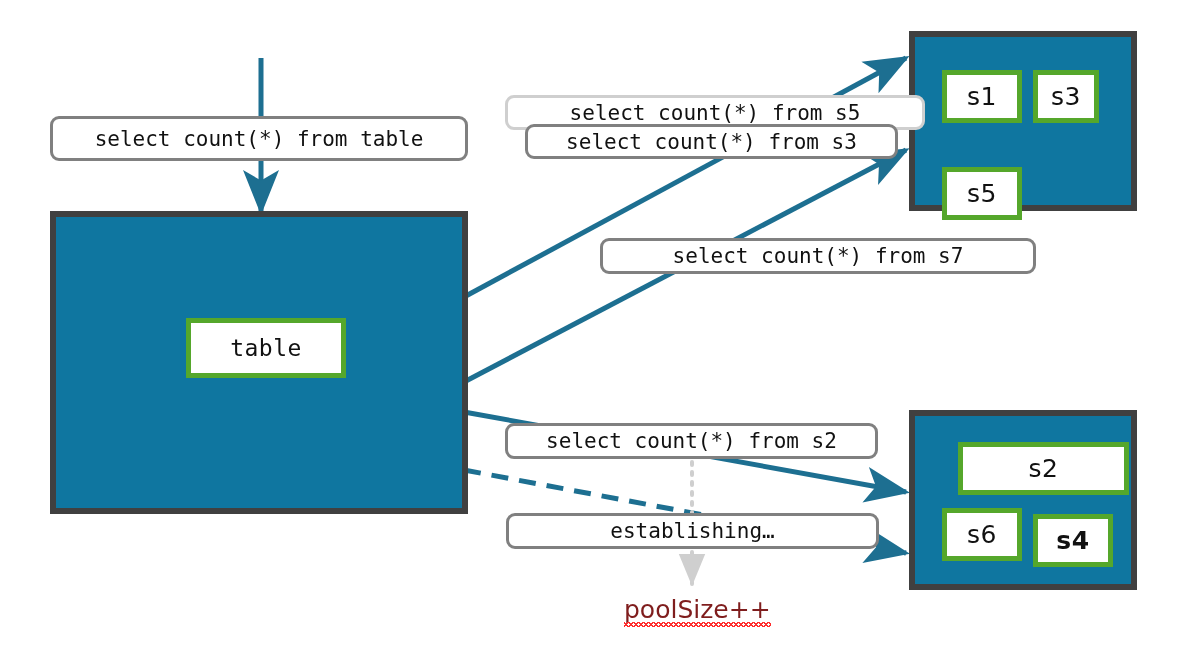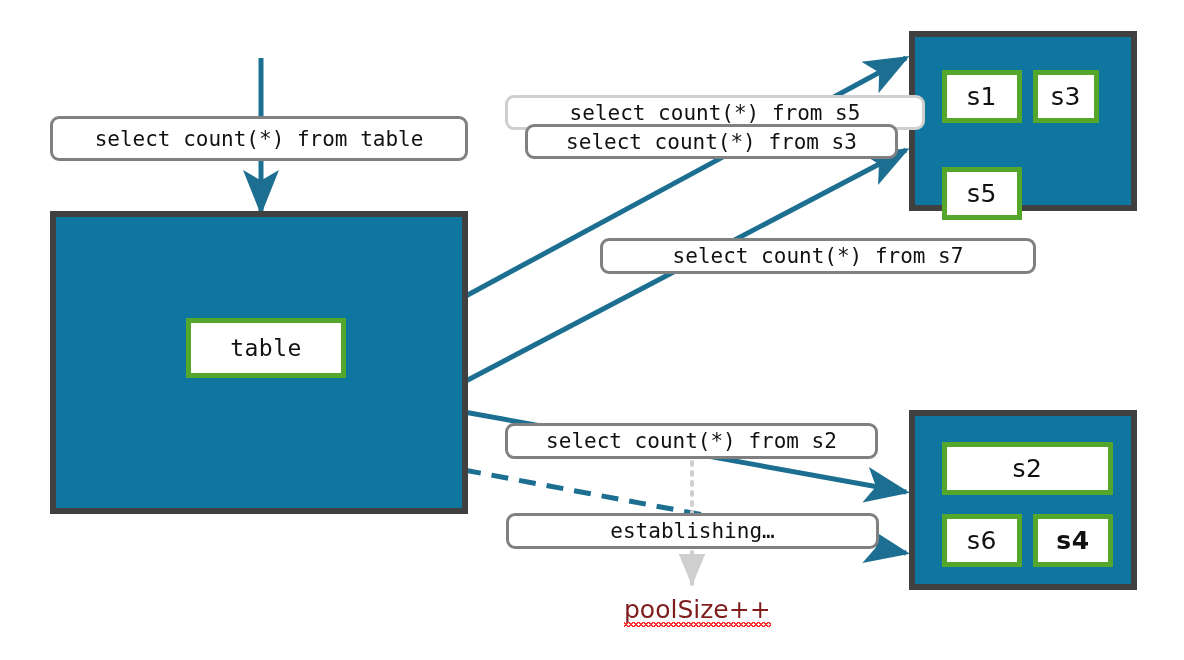--- a/index.html
+++ b/index.html
@@ -163,24 +163,24 @@
     </div>
     <div class="node-box" style="left:118px; top:33px; width:66px; height:53px;">
       <span>s3</span>
     </div>
     <div class="node-box" style="left:27px; top:104px; width:80px; height:53px;margin-top:26px;">
       <span>s5</span>
     </div>
   </div>
 
   <div class="panel" style="left:909px; top:410px; width:228px; height:180px;">
-    <div class="node-box" style="left:27px; top:26px; width:171px; height:53px;align-items:center;">
+    <div class="node-box" style="left:43px; top:26px; width:171px; height:53px;align-items:center;">
       <span>s2</span>
     </div>
-    <div class="node-box" style="left:27px; top:98px; width:80px; height:53px;justify-content:center;">
+    <div class="node-box" style="left:27px; top:92px; width:80px; height:53px;justify-content:center;">
       <span>s6</span>
     </div>
     <div class="node-box" style="left:118px; top:98px; width:80px; height:53px;font-weight:bold;">
       <span>s4</span>
     </div>
   </div>
 
 </div>
 
 </body></html>

